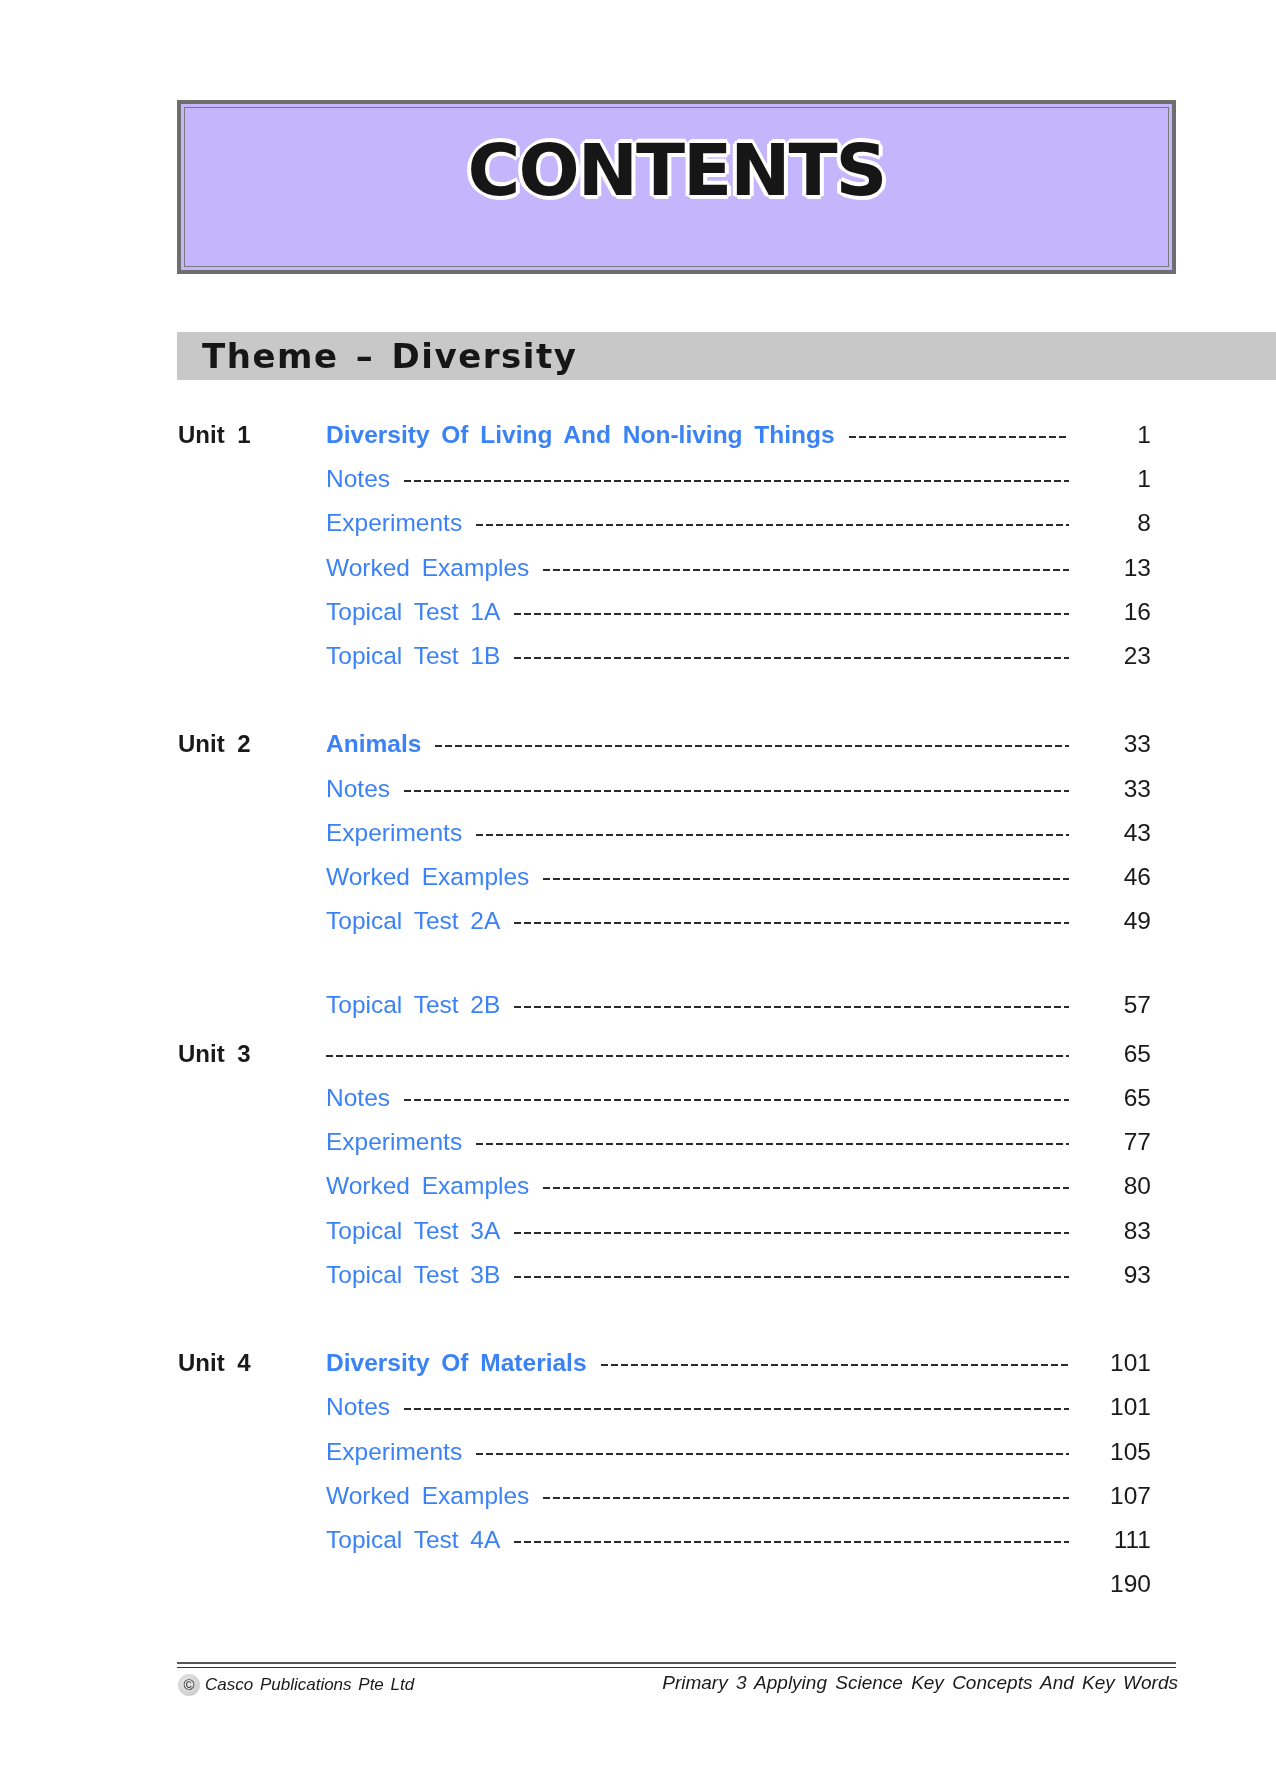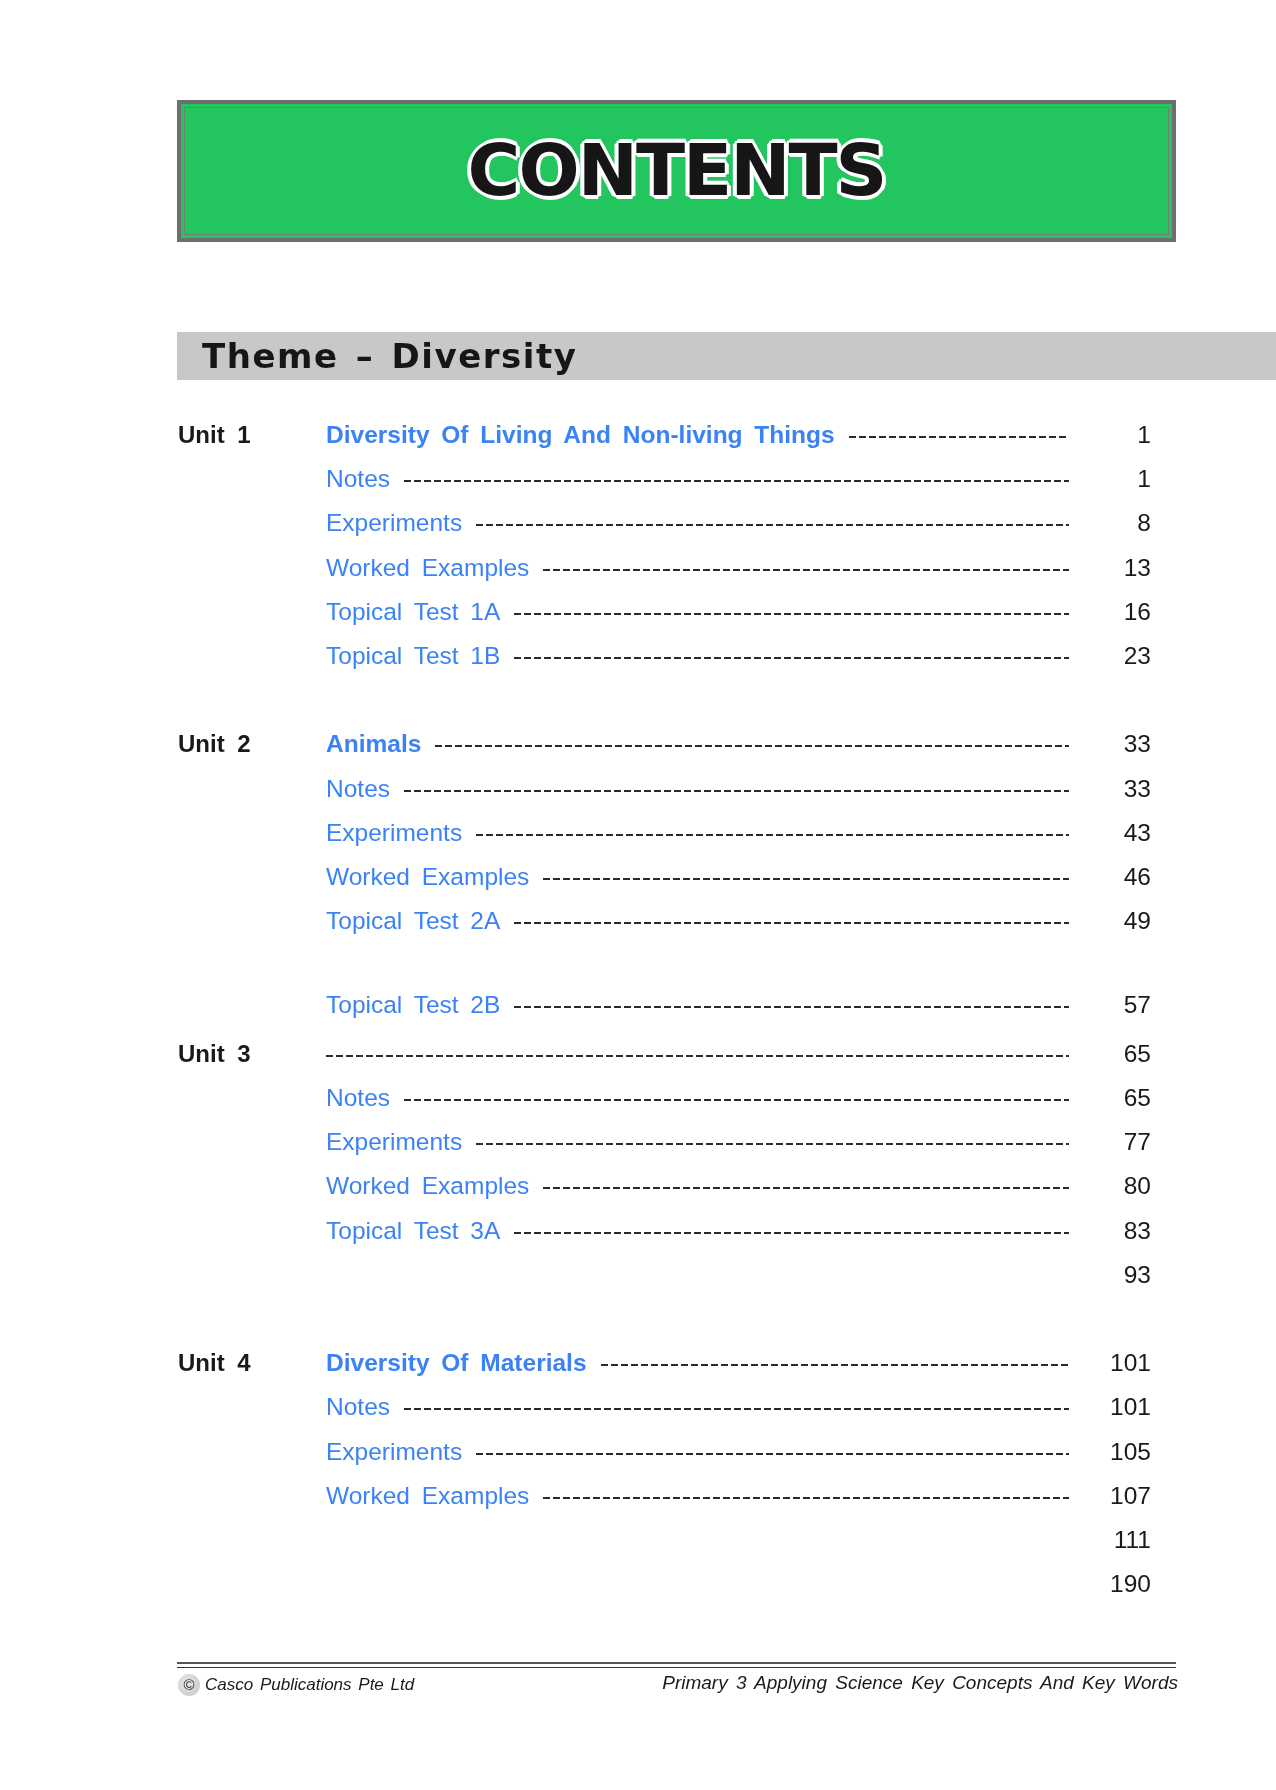--- a/index.html
+++ b/index.html
@@ -1,19 +1,19 @@
 <!DOCTYPE html>
 <html><head>
 <meta charset="utf-8">
 <style>
   html, body { margin: 0; padding: 0; background: #ffffff; }
   body { width: 1276px; height: 1790px; position: relative; overflow: hidden; font-family: "Liberation Sans", sans-serif; color: #1a1a1a; }
   .title-box {
-    position: absolute; left: 177px; top: 100px; width: 999px; height: 142px;
-    box-sizing: border-box; background: #22c55e;
+    position: absolute; left: 177px; top: 100px; width: 999px; height: 174px;
+    box-sizing: border-box; background: #c4b5fd;
     border: 4px solid #6e6e6e;
   }
   .title-box::after {
     content: ""; position: absolute; left: 3px; top: 3px; right: 3px; bottom: 3px;
     border: 1px solid #7a7a7a; pointer-events: none;
   }
   .title-text {
     position: absolute; left: 0; right: 0; top: 24px; text-align: center;
     font-family: "DejaVu Sans", sans-serif; font-weight: bold; font-size: 72px; line-height: 84px;
     color: #161616; letter-spacing: -2px;
@@ -198,20 +198,24 @@
       <div class="page-num">80</div>
     </div>
     <div class="row" style="top: 1215.6px;">
       <div class="entry">
         <span class="entry-label">Topical Test 3A</span>
         <span class="leader"></span>
       </div>
       <div class="page-num">83</div>
     </div>
     <div class="row" style="top: 1259.8px;">
+      <div class="entry">
+        <span class="entry-label">Topical Test 3B</span>
+        <span class="leader"></span>
+      </div>
       <div class="page-num">93</div>
     </div>
     <div class="row" style="top: 1348.2px;">
       <div class="unit-label">Unit 4</div>
       <div class="entry main">
         <span class="entry-label">Diversity Of Materials</span>
         <span class="leader"></span>
       </div>
       <div class="page-num">101</div>
     </div>
@@ -230,20 +234,24 @@
       <div class="page-num">105</div>
     </div>
     <div class="row" style="top: 1480.8px;">
       <div class="entry">
         <span class="entry-label">Worked Examples</span>
         <span class="leader"></span>
       </div>
       <div class="page-num">107</div>
     </div>
     <div class="row" style="top: 1525px;">
+      <div class="entry">
+        <span class="entry-label">Topical Test 4A</span>
+        <span class="leader"></span>
+      </div>
       <div class="page-num">111</div>
     </div>
     <div class="row" style="top: 1569.2px;">
       <div class="page-num">190</div>
     </div>
   </div>
 
 <div class="footer-line" style="top:1662px;"></div>
 <div class="footer-line" style="top:1667px; border-top-width:1px; border-color:#333;"></div>
 

